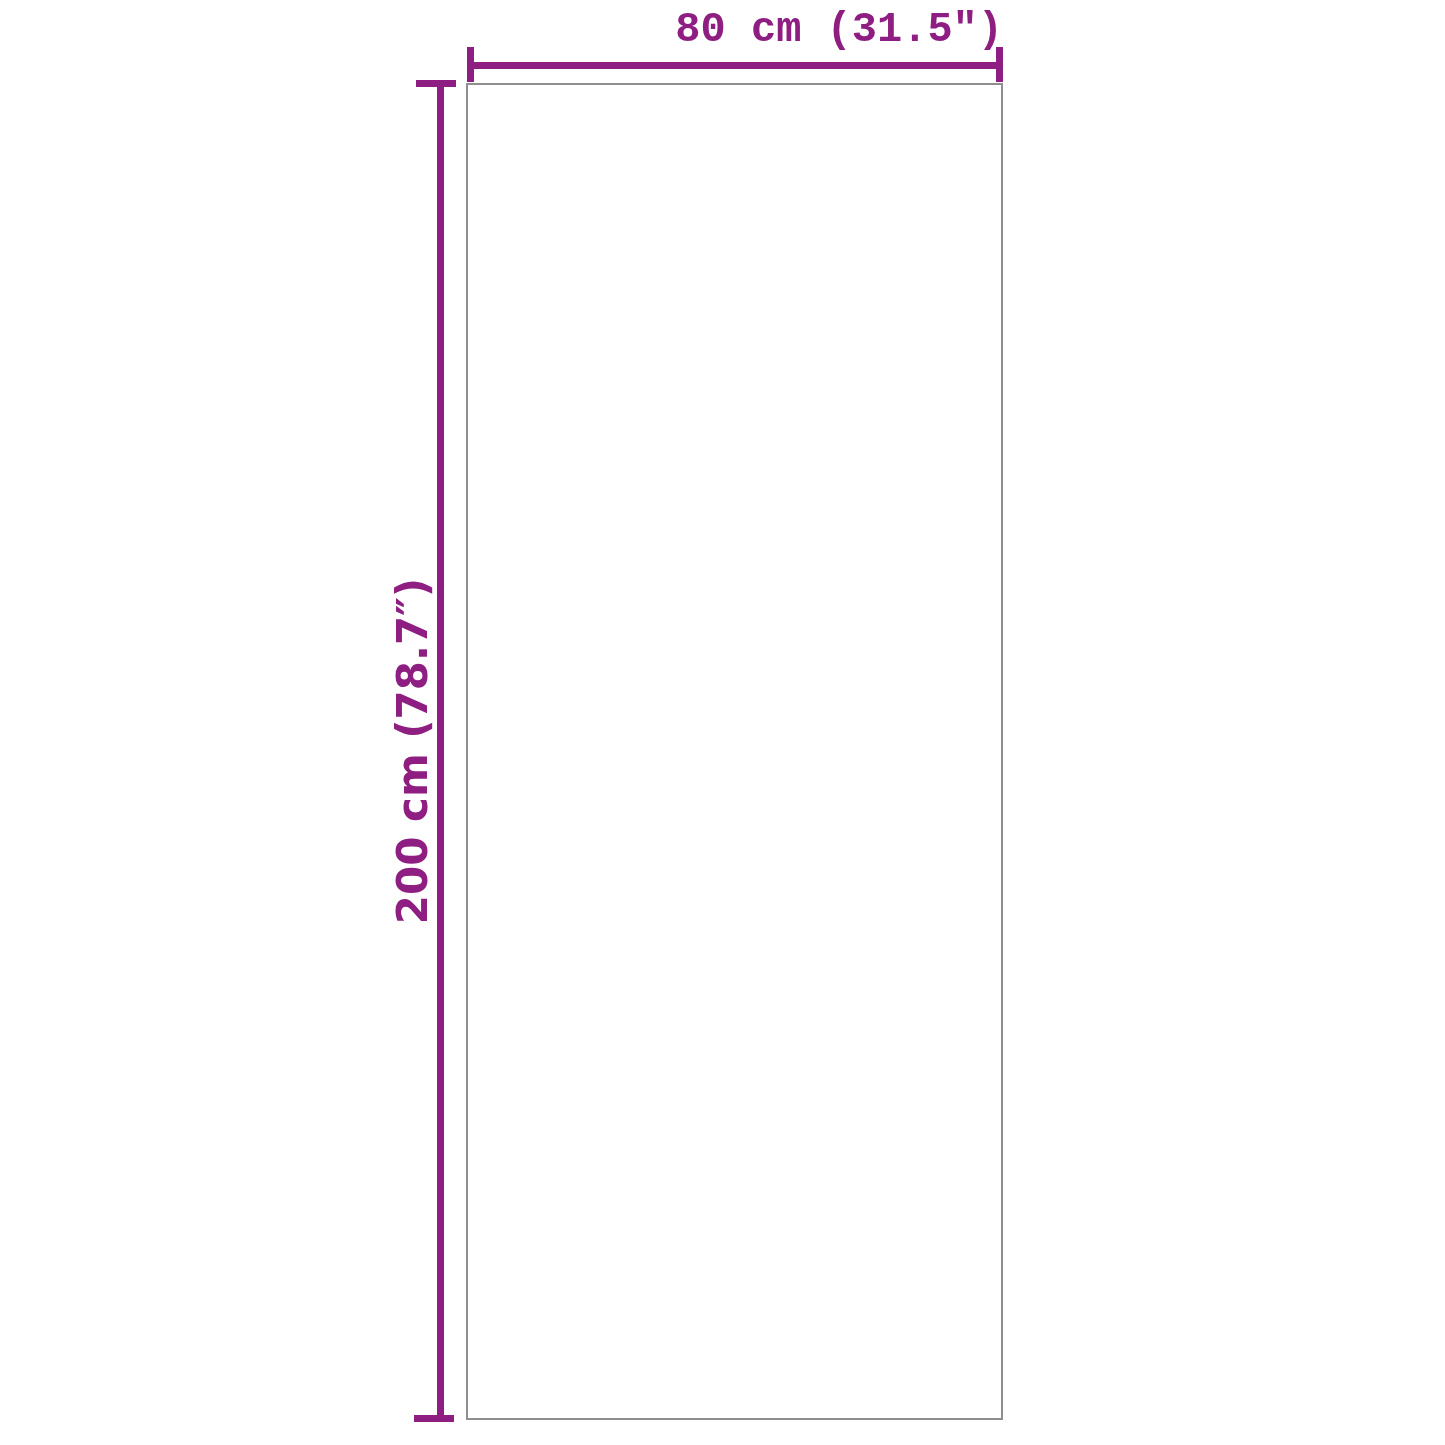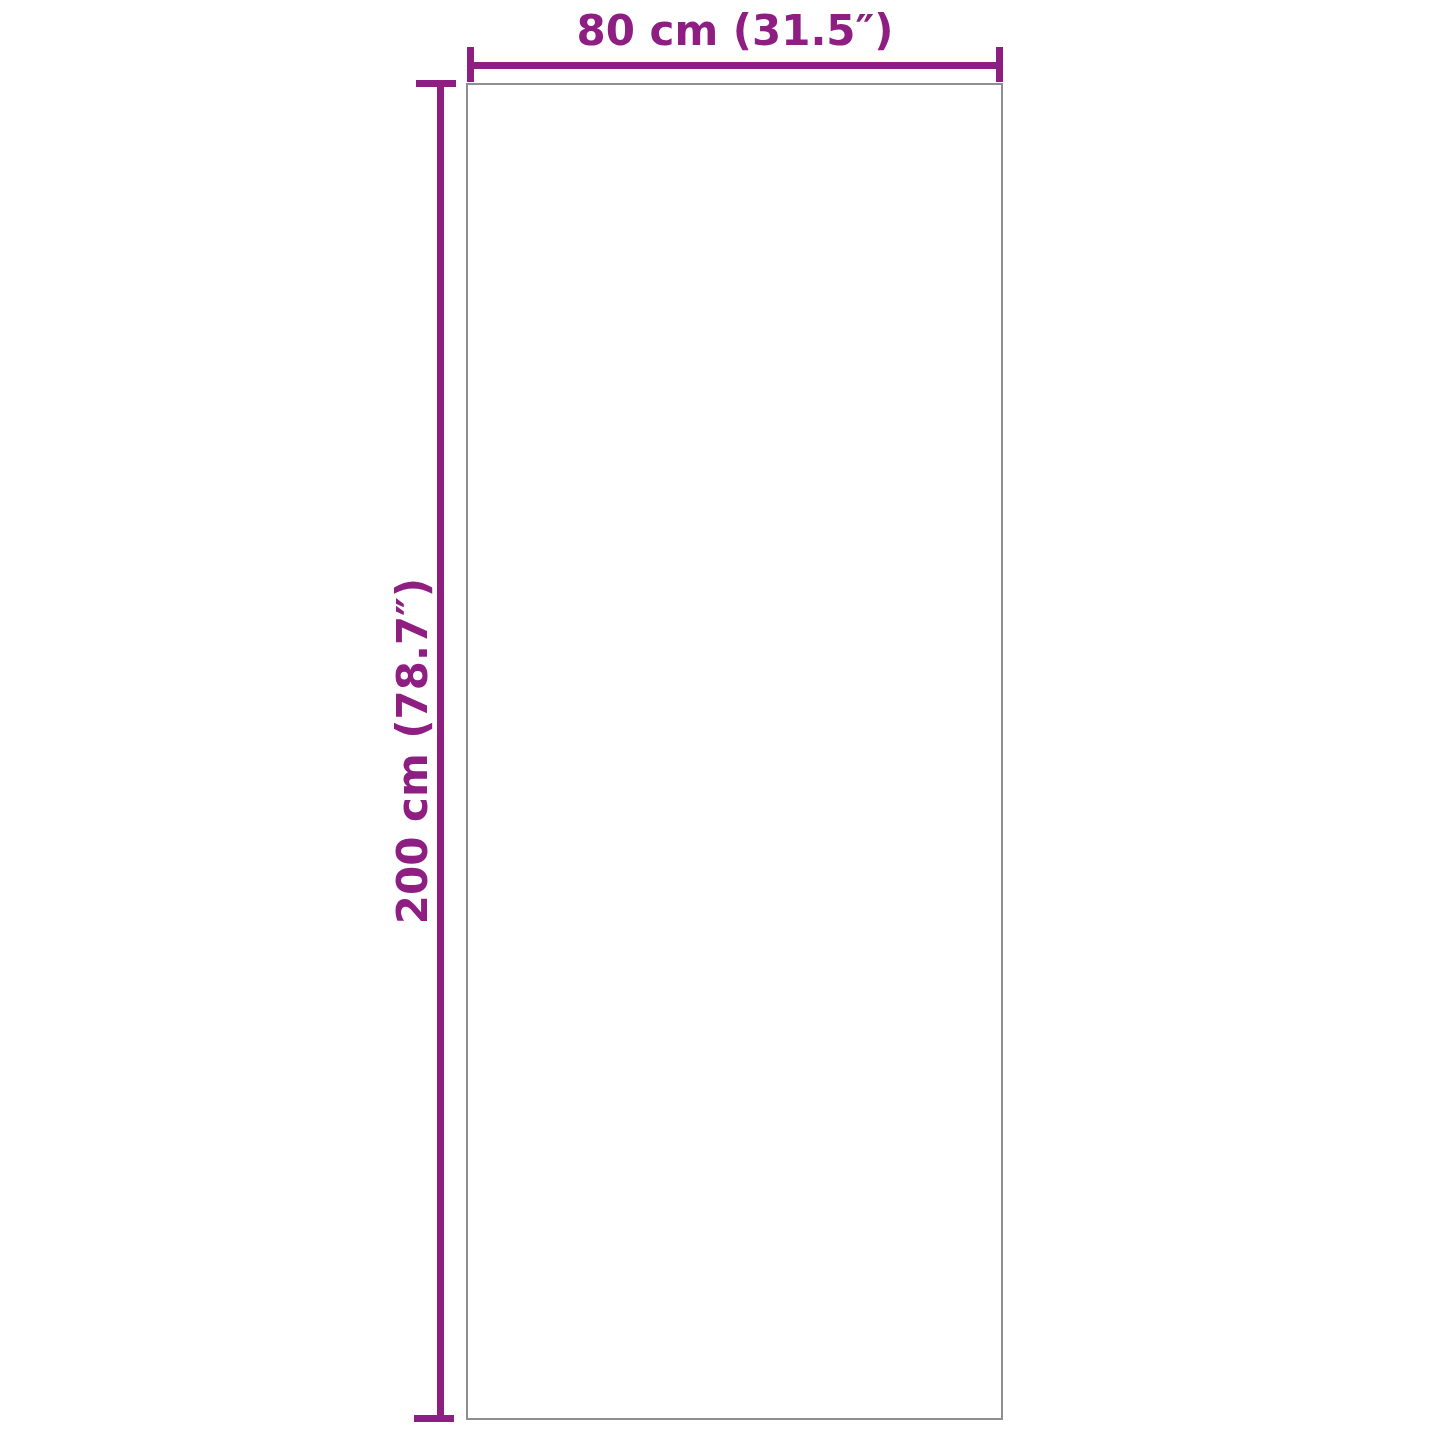--- a/index.html
+++ b/index.html
@@ -47,21 +47,22 @@
     color: var(--accent, #8e1e82);
     font-weight: bold;
     font-size: 42px;
     letter-spacing: 0px;
     white-space: nowrap;
   }
   .h-label {
     left: 467px;
     top: 6px;
     width: 536px;
-    text-align: center;
+    text-align: right;
+    font-family: Liberation Mono, monospace;
   }
   .v-label {
     left: 412px;
     top: 751px;
     transform: translate(-50%, -50%) rotate(-90deg);
   }
 </style>
 </head>
 <body>
 

